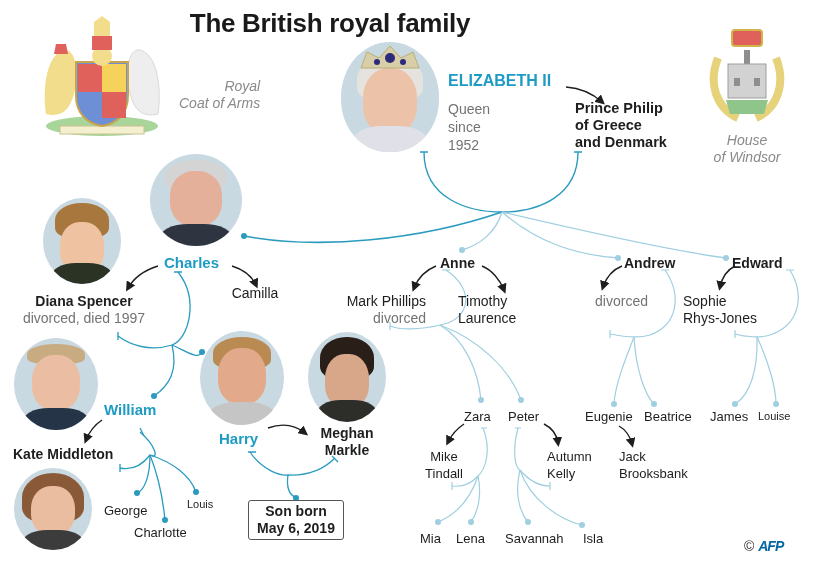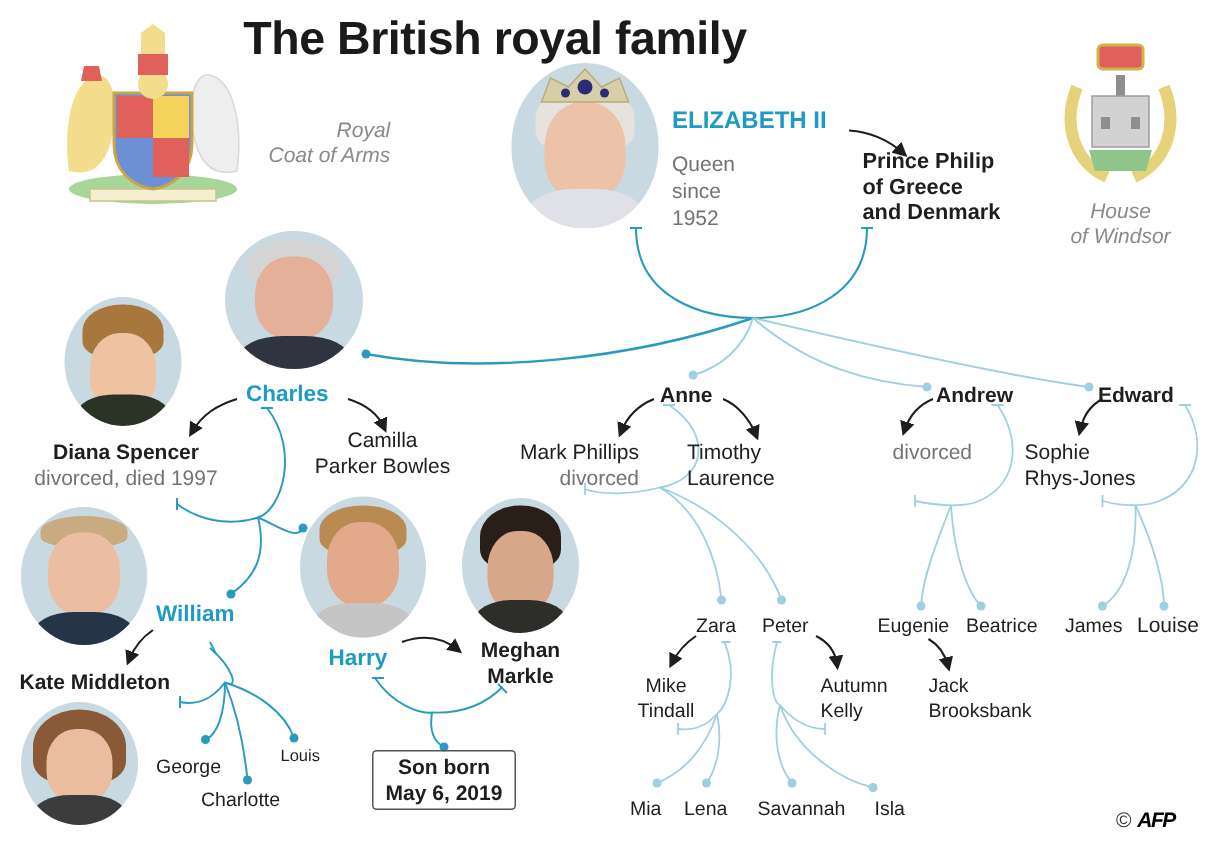--- a/index.html
+++ b/index.html
@@ -1,36 +1,36 @@
 <!DOCTYPE html>
 <html><head>
 <meta charset="utf-8">
 <style>
   html, body { margin: 0; padding: 0; background: #ffffff; }
   body { width: 814px; height: 568px; position: relative; overflow: hidden;
          font-family: "Liberation Sans", "DejaVu Sans", sans-serif; color: #1e1e1e; }
   .abs { position: absolute; }
-  .title { left: 0; width: 660px; top: 8px; text-align: center; font-size: 31px; font-weight: bold; color: #1a1a1a; letter-spacing: -0.3px; }
+  .title { left: 0; width: 660px; top: 8px; text-align: center; font-size: 26px; font-weight: bold; color: #1a1a1a; letter-spacing: -0.3px; }
   .lbl { position: absolute; font-size: 14px; line-height: 17px; white-space: nowrap; }
   .bold { font-weight: bold; }
   .royal { color: #1e9bc4; font-weight: bold; font-size: 15px; }
   .gray { color: #737373; }
   .italic { font-style: italic; color: #8a8a8a; font-size: 14px; line-height: 17px; }
   .center { text-align: center; }
   .right { text-align: right; }
   .photo { position: absolute; border-radius: 50%; background: #c9d9e1; overflow: hidden; }
   .photo .face { position: absolute; left: 22%; top: 18%; width: 56%; height: 60%; border-radius: 45% 45% 42% 42%; background: #e8bfa3; }
   .photo .hair { position: absolute; left: 16%; top: 6%; width: 68%; height: 34%; border-radius: 50% 50% 30% 30%; }
   .photo .body { position: absolute; left: 10%; top: 76%; width: 80%; height: 40%; border-radius: 40% 40% 0 0; }
   svg.lines { position: absolute; left: 0; top: 0; }
   .sonbox { position: absolute; left: 248px; top: 500px; width: 96px; height: 40px; border: 1px solid #555; border-radius: 3px;
             text-align: center; font-weight: bold; font-size: 14px; line-height: 17px; padding-top: 2px; box-sizing: border-box; }
   .crest { position: absolute; }
   .afp { position: absolute; left: 744px; top: 538px; font-size: 14px; color: #333; }
-  .afp b { color: #000000; font-style: italic; font-weight: 900; letter-spacing: -1px; margin-top: 13px; }
+  .afp b { color: #0369a1; font-style: italic; font-weight: 900; letter-spacing: -1px; margin-top: 13px; }
 </style>
 </head>
 <body>
 
 <div class="abs title">The British royal family</div>
 
 <svg class="lines" width="814" height="568">
   <defs>
     <marker id="arr" viewBox="0 0 10 10" refX="6" refY="5" markerWidth="7" markerHeight="7" orient="auto">
       <path d="M0,0 L10,5 L0,10 z" fill="#1e1e1e"></path>
@@ -208,21 +208,20 @@
   <div>Prince Philip</div>
   <div>of Greece</div>
   <div>and Denmark</div>
 </div>
 
 <div class="lbl royal" style="left:164px;top:254px;">Charles</div>
 <div class="lbl bold center" style="left:14px;top:293px;width:140px;">Diana Spencer</div>
 <div class="lbl gray center" style="left:14px;top:310px;width:140px;text-align:center;">divorced, died 1997</div>
 <div class="lbl center" style="left:200px;top:285px;width:110px;">
   <div>Camilla</div>
-  <div>Parker Bowles</div>
 </div>
 
 <div class="lbl royal" style="left:104px;top:401px;">William</div>
 <div class="lbl bold" style="left:13px;top:446px;">Kate Middleton</div>
 <div class="lbl" style="left:104px;top:502px;font-size:13px;">George</div>
 <div class="lbl" style="left:134px;top:524px;font-size:13px;">Charlotte</div>
 <div class="lbl" style="left:187px;top:496px;font-size:11px;">Louis</div>
 
 <div class="lbl royal" style="left:219px;top:430px;">Harry</div>
 <div class="lbl bold center" style="left:308px;top:425px;width:78px;">
@@ -268,18 +267,18 @@
   <div>Jack</div>
   <div>Brooksbank</div>
 </div>
 
 <div class="lbl bold" style="left:732px;top:255px;">Edward</div>
 <div class="lbl" style="left:683px;top:293px;">
   <div>Sophie</div>
   <div>Rhys-Jones</div>
 </div>
 <div class="lbl" style="left:710px;top:408px;font-size:13px;text-align:right;">James</div>
-<div class="lbl" style="left:758px;top:408px;font-size:14px;">Louise</div>
+<div class="lbl" style="left:758px;top:408px;font-size:11px;">Louise</div>
 
 <div class="afp">
   <span>©</span>
   <b>AFP</b>
 </div>
 
 </body></html>

